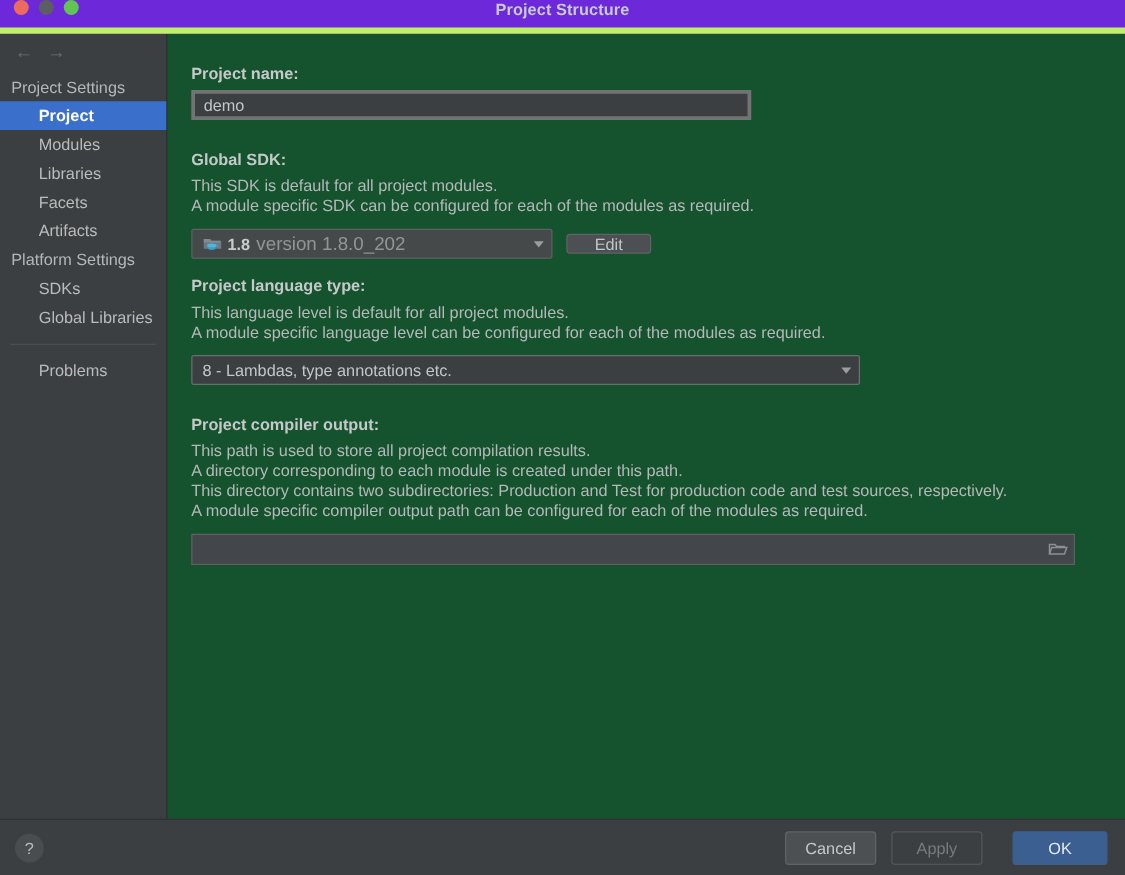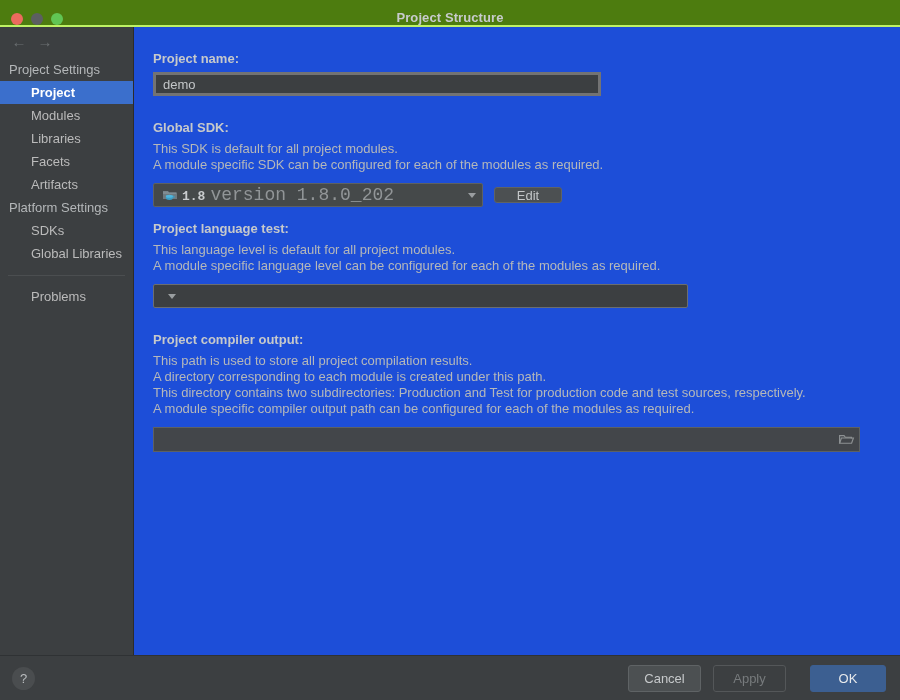--- a/index.html
+++ b/index.html
@@ -17,24 +17,24 @@
     width: 900px;
     height: 700px;
     background: #3c3f41;
     display: flex;
     flex-direction: column;
   }
 
   
   .titlebar {
     height: 27px;
-    background: #4d7c0f;
-    border-bottom: 2px solid #bef264;
-    display: flex;
-    align-items: flex-end;
+    background: #6d28d9;
+    border-bottom: 5px solid #bef264;
+    display: flex;
+    align-items: flex-start;
     position: relative;
     flex: 0 0 auto;
   }
   .traffic {
     display: flex;
     gap: 8px;
     padding-left: 11px;
     align-items: center;
   }
   .dot {
@@ -113,21 +113,21 @@
   }
   .nav-sep {
     height: 1px;
     background: #4b4e50;
     margin: 10px 8px 9px 8px;
   }
 
   
   .content {
     flex: 1 1 auto;
-    background: #1d4ed8;
+    background: #14532d;
     padding: 24px 38px 0 19px;
     min-width: 0;
     overflow: hidden;
   }
 
   .section-label {
     font-size: 13px;
     font-weight: bold;
     color: #c6c9cb;
     margin-bottom: 6px;
@@ -162,26 +162,26 @@
     background: #45494a;
     border: 1px solid #5d6163;
     border-radius: 2px;
     display: flex;
     align-items: center;
     padding: 0 6px 0 8px;
     font-size: 13px;
     color: #c3c6c8;
     position: relative;
   }
-  #sdk-combo { width: 330px; font-family: Liberation Mono, monospace; }
+  #sdk-combo { width: 289px; }
   #lang-combo { width: 535px; background: #3c3f41; border-color: #6b6e70; }
 
   .combo-text { flex: 1 1 auto; display: flex; align-items: baseline; gap: 5px; overflow: hidden; white-space: nowrap; }
   .combo-strong { font-weight: bold; color: #c9ccce; font-size: 13px; }
-  .combo-sub { color: #919597; font-size: 18px; }
+  .combo-sub { color: #919597; font-size: 15px; }
   .caret {
     width: 0; height: 0;
     border-left: 4.5px solid transparent;
     border-right: 4.5px solid transparent;
     border-top: 5px solid #9a9ea0;
     margin-left: 6px;
     flex: 0 0 auto;
   }
 
   .sdk-icon { width: 16px; height: 16px; flex: 0 0 auto; margin-right: 4px; }
@@ -332,27 +332,30 @@
             <span class="combo-strong">1.8</span>
             <span class="combo-sub">version 1.8.0_202</span>
           </span>
           <span class="caret"></span>
         </div>
         <button class="btn">Edit</button>
       </div>
 
       <div class="spacer-14"></div>
 
-      <div class="section-label">Project language test:</div>
+      <div class="section-label">Project language type:</div>
       <div class="desc-line">This language level is default for all project modules.</div>
       <div class="desc-line">A module specific language level can be configured for each of the modules as required.</div>
 
       <div class="spacer-10"></div>
 
       <div class="combo" id="lang-combo">
+        <span class="combo-text">
+          <span>8 - Lambdas, type annotations etc.</span>
+        </span>
         <span class="caret"></span>
       </div>
 
       <div class="spacer-24"></div>
 
       <div class="section-label">Project compiler output:</div>
       <div class="desc-line">This path is used to store all project compilation results.</div>
       <div class="desc-line">A directory corresponding to each module is created under this path.</div>
       <div class="desc-line">This directory contains two subdirectories: Production and Test for production code and test sources, respectively.</div>
       <div class="desc-line">A module specific compiler output path can be configured for each of the modules as required.</div>

